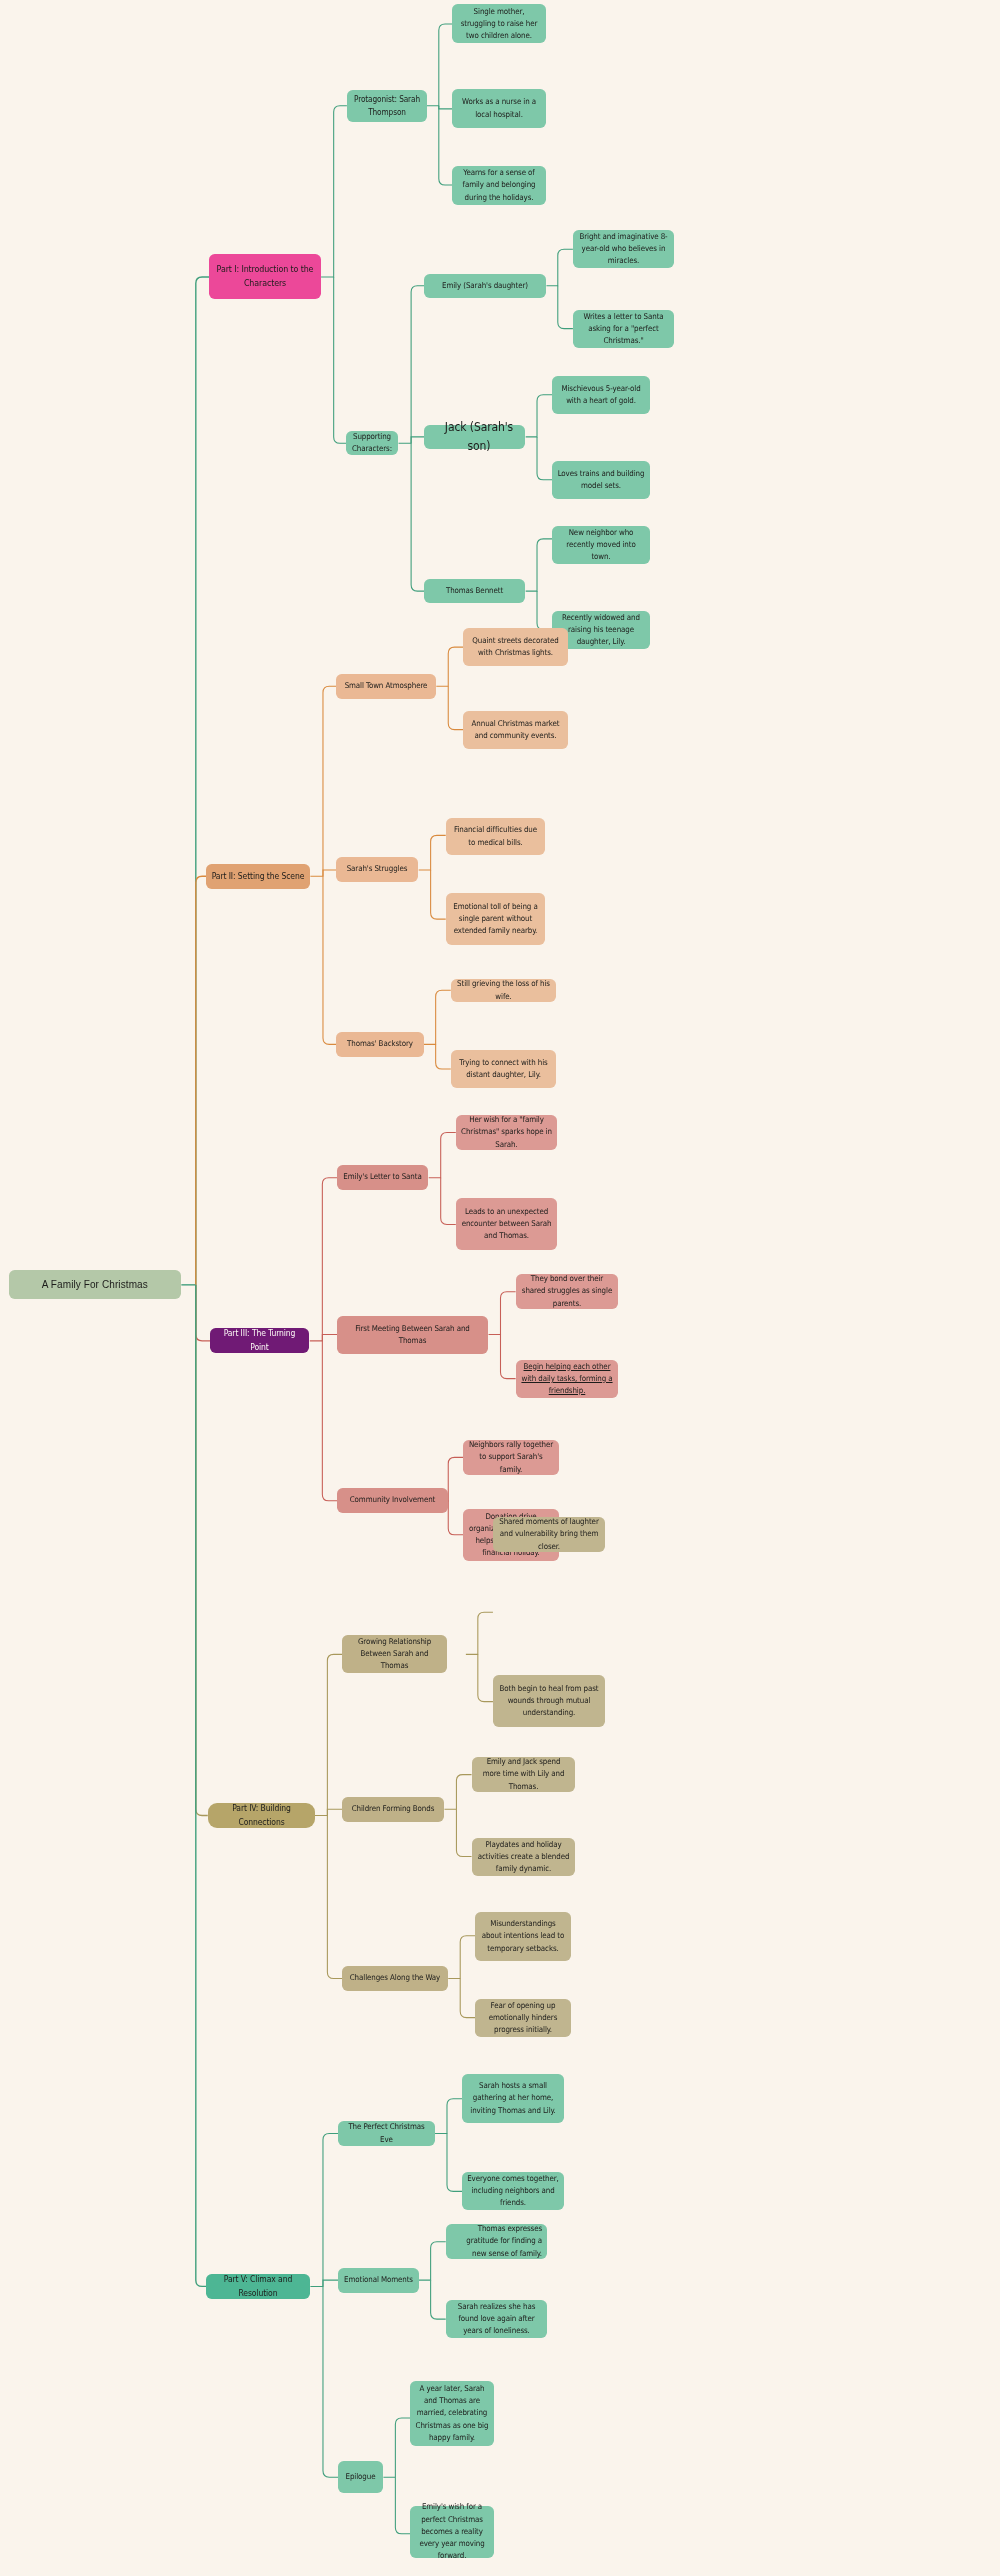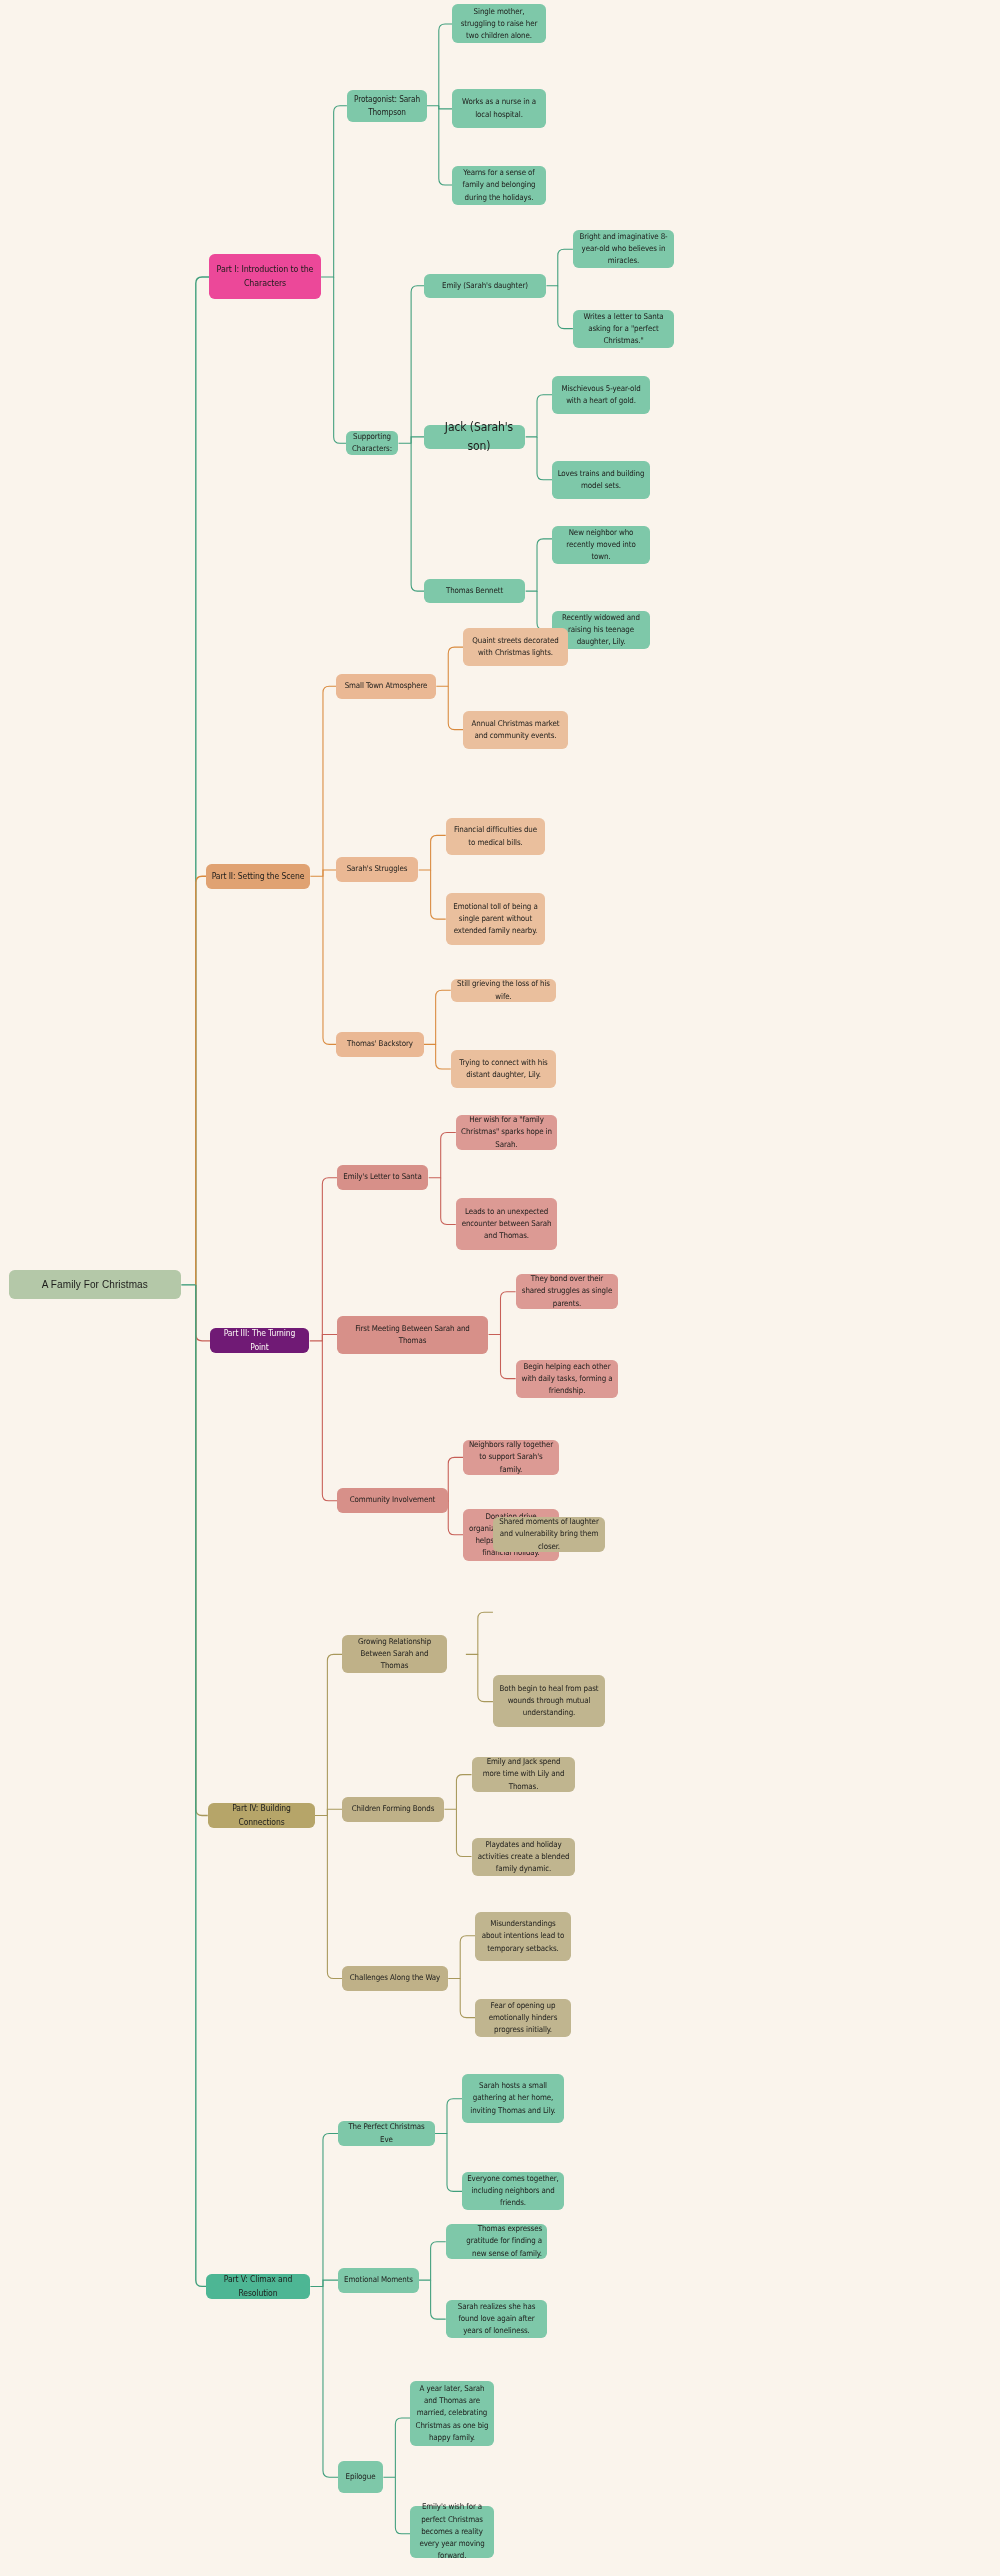--- a/index.html
+++ b/index.html
@@ -36,21 +36,21 @@
   .c-root {background:#b4c8a8;}
   .c1-g   {background:#ec4899;}
   .c2-g   {background:#7ec8a9;}
   .c3-g   {background:#7ec8a9;}
   .c1-o   {background:#e0a272;}
   .c2-o   {background:#eab894;}
   .c3-o   {background:#eabf9d;}
   .c1-r   {background:#701a75;}
   .c2-r   {background:#d79089;}
   .c3-r   {background:#dc9a94;}
-  .c1-k   {background:#b6a569;}
+  .c1-k   {background:#b6a569;border-radius:9px;}
   .c2-k   {background:#bfb188;}
   .c3-k   {background:#c0b58f;}
   .c1-g2  {background:#4db694;}
   .c2-g2  {background:#7ec8a9;}
   .c3-g2  {background:#7ec8a9;}
 </style>
 </head>
 <body>
 
 <div id="canvas">
@@ -222,21 +222,21 @@
   <div class="node c3-r" style="left:456px;top:1198px;width:101px;height:52px;font-size:7.9px;">
     <span>Leads to an unexpected encounter between Sarah and Thomas.</span>
   </div>
 
   <div class="node c2-r" style="left:337px;top:1316px;width:151px;height:38px;font-size:7.9px;">
     <span>First Meeting Between Sarah and Thomas</span>
   </div>
   <div class="node c3-r" style="left:516px;top:1274px;width:102px;height:35px;font-size:7.9px;">
     <span>They bond over their shared struggles as single parents.</span>
   </div>
-  <div class="node c3-r" style="left:516px;top:1360px;width:102px;height:38px;font-size:7.9px;">
+  <div class="node c3-r" style="left:516px;top:1360px;width:102px;height:38px;font-size:7.9px;text-decoration:underline;">
     <span>Begin helping each other with daily tasks, forming a friendship.</span>
   </div>
 
   <div class="node c2-r" style="left:337px;top:1488px;width:111px;height:25px;font-size:7.9px;">
     <span>Community Involvement</span>
   </div>
   <div class="node c3-r" style="left:463px;top:1440px;width:96px;height:35px;font-size:7.9px;">
     <span>Neighbors rally together to support Sarah's family.</span>
   </div>
   <div class="node c3-r" style="left:463px;top:1509px;width:96px;height:52px;font-size:7.9px;">

